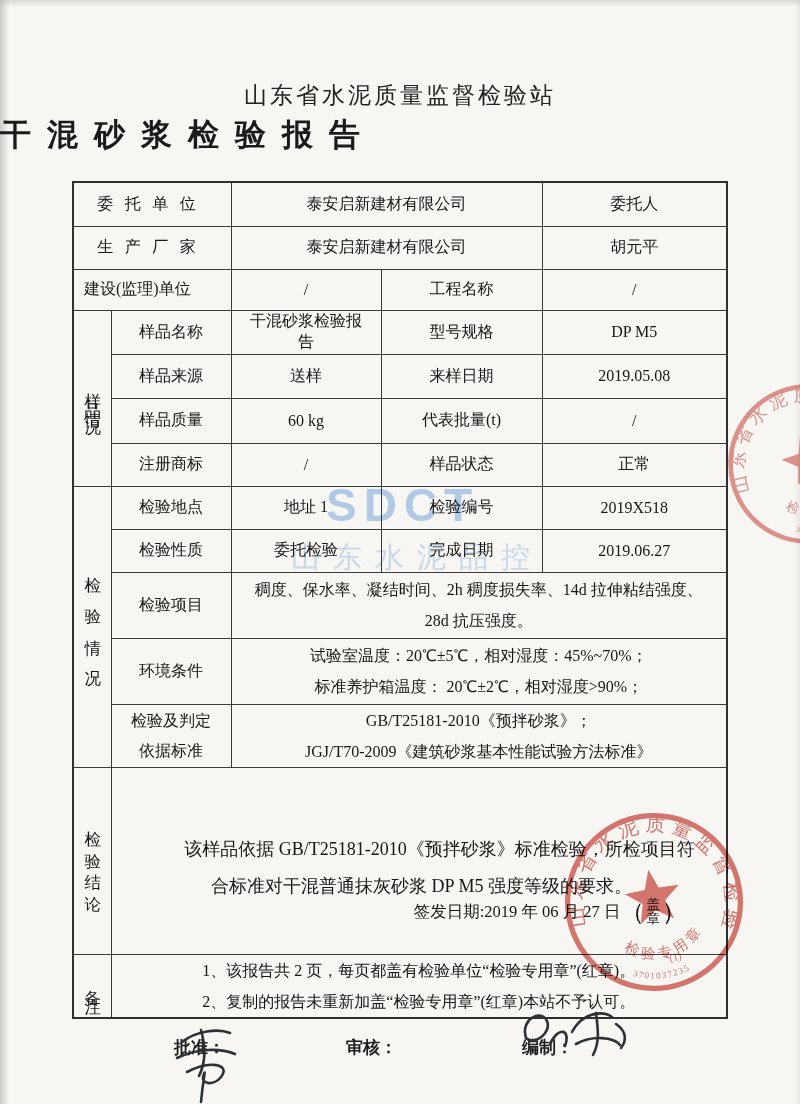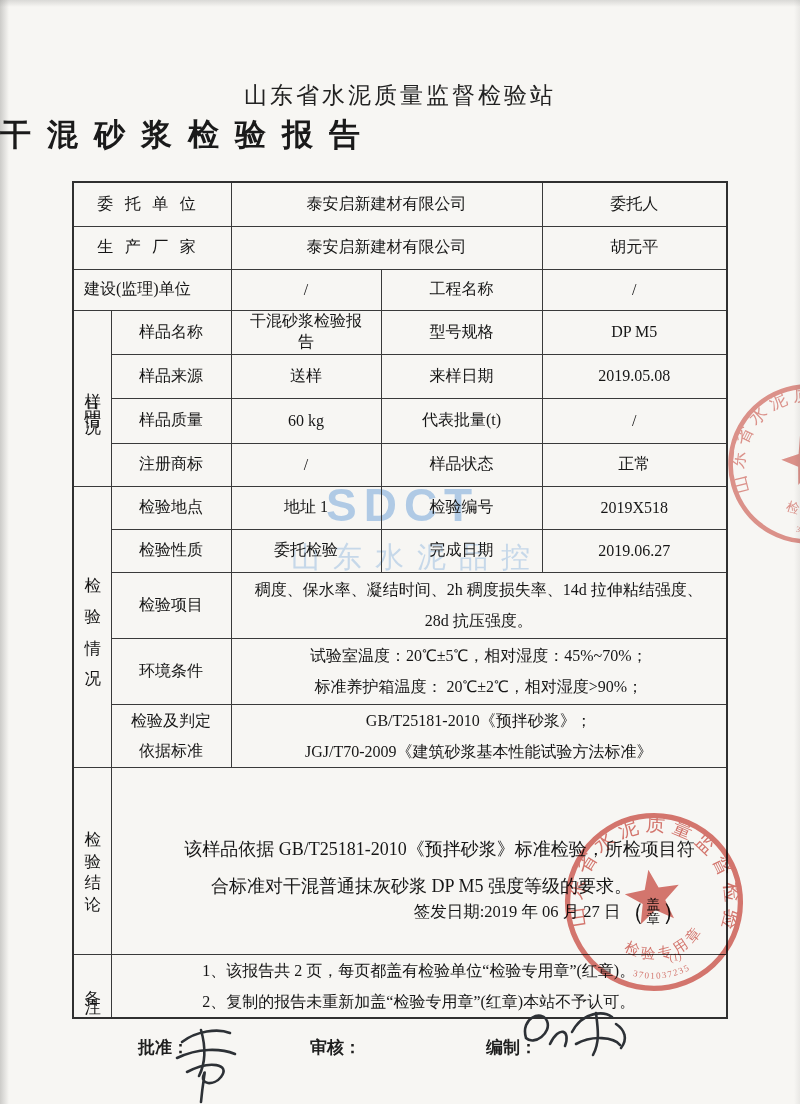--- a/index.html
+++ b/index.html
@@ -65,21 +65,21 @@
   .sign-line{
     position:absolute;right:40px;top:128px;
     font-size:16.5px;white-space:nowrap;display:flex;align-items:center;
   }
   .sign-line .paren{font-size:24px;font-weight:400;}
   .sign-line .stack{
     display:inline-flex;flex-direction:column;align-items:center;
     font-size:13.5px;line-height:14px;margin:0 2px;
   }
   .footer-row{position:absolute;top:1036px;left:72px;width:680px;height:30px;font-size:17px;font-weight:bold;}
-  .footer-row .flabel{position:absolute;top:0;}
+  .footer-row .flabel{position:absolute;top:0;margin-left:36px;}
   .sig-svg{position:absolute;}
   .sig-svg path{fill:none;stroke:#2d3136;stroke-width:2.6;stroke-linecap:round;stroke-linejoin:round;}
 
   .wm{position:absolute;color:#9fc0e2;font-family:"Liberation Sans",sans-serif;pointer-events:none;}
   .wm-en{left:326px;top:478px;font-size:46px;font-weight:bold;letter-spacing:7px;opacity:.8;}
   .wm-cn{left:291px;top:538px;font-size:29px;letter-spacing:13px;opacity:.55;}
 
   .seal{position:absolute;color:#cd4a40;mix-blend-mode:multiply;pointer-events:none;}
   .seal-main{left:558px;top:806px;opacity:.74;transform:rotate(-10deg);}
   .seal-edge{left:722px;top:378px;opacity:.58;transform:rotate(-16deg);}

